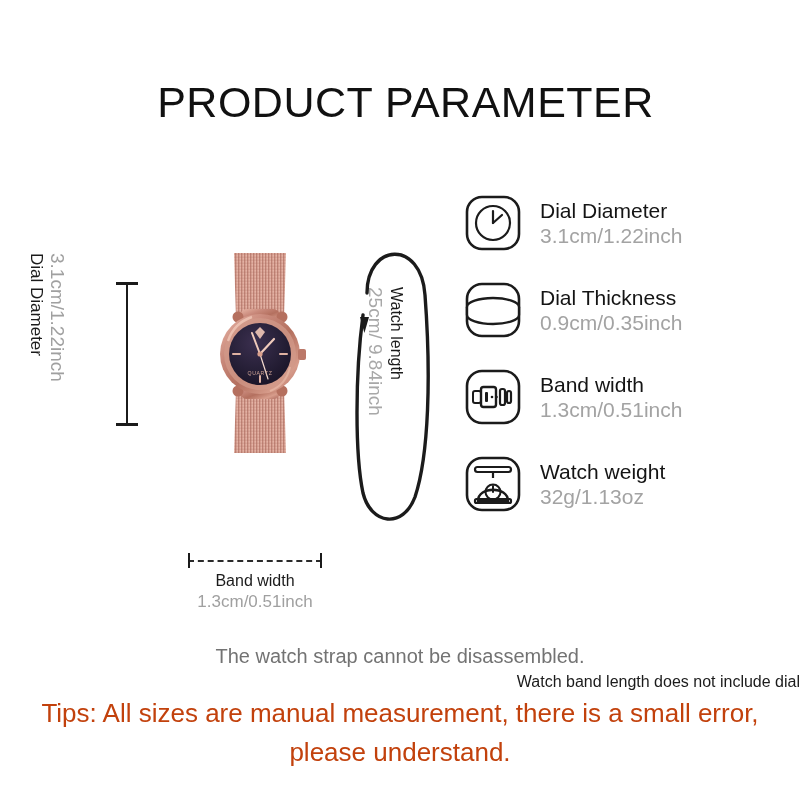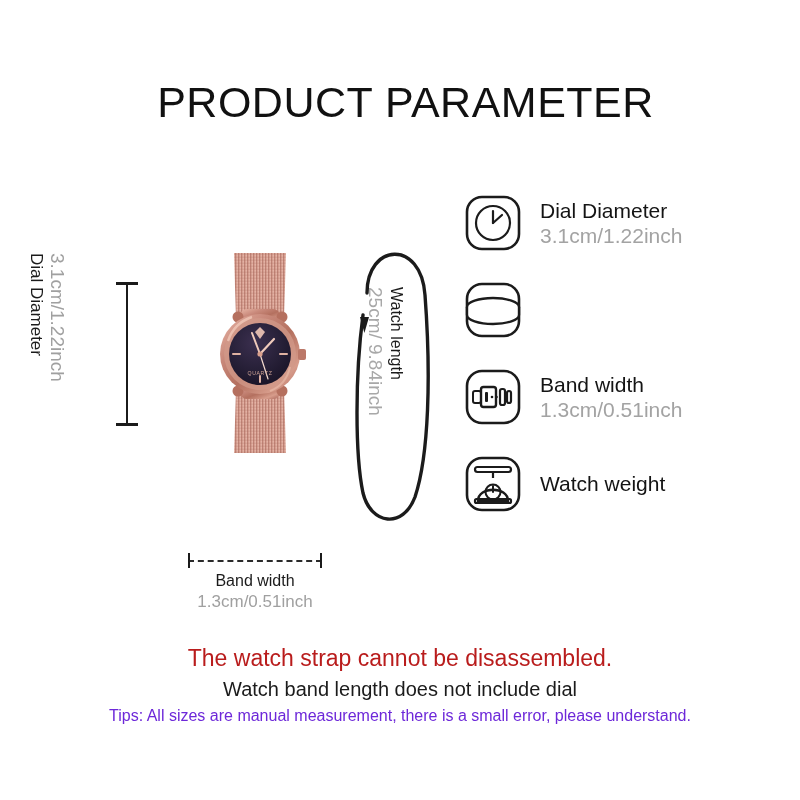--- a/index.html
+++ b/index.html
@@ -168,32 +168,33 @@
   }
 
   
   .footer {
     position: absolute;
     left: 0; top: 643px;
     width: 800px;
     text-align: center;
   }
   .foot-red {
-    font-size: 23px;
-    color: #b91c1c;
+    font-size: 20px;
+    color: #737373;
     line-height: 1.35;
   }
   .foot-dark {
-    font-size: 20px;
+    font-size: 16px;
     color: #1b1b1b;
     line-height: 1.5;
+    text-align: right;
   }
   .foot-dark2 {
-    font-size: 16px;
-    color: #6d28d9;
+    font-size: 26px;
+    color: #c2410c;
     line-height: 1.5;
   }
 </style>
 </head>
 <body>
 
 <div id="page">
 
   <div class="page-title">PRODUCT PARAMETER</div>
 
@@ -313,20 +314,24 @@
     </div>
 
     <div class="spec-row">
       <div class="spec-icon">
         <svg width="58" height="58" viewBox="0 0 58 58" xmlns="http://www.w3.org/2000/svg">
           <rect x="3" y="3" width="52" height="52" rx="15" fill="none" stroke="#1b1b1b" stroke-width="2.6"></rect>
           <ellipse cx="29" cy="26" rx="26" ry="9" fill="#ffffff" stroke="#1b1b1b" stroke-width="2.4"></ellipse>
           <path d="M3 26 L3 34 A26 9 0 0 0 55 34 L55 26" fill="#ffffff" stroke="#1b1b1b" stroke-width="2.4"></path>
         </svg>
       </div>
+      <div class="spec-text">
+        <span class="spec-label">Dial Thickness</span>
+        <span class="spec-value">0.9cm/0.35inch</span>
+      </div>
     </div>
 
     <div class="spec-row">
       <div class="spec-icon">
         <svg width="58" height="58" viewBox="0 0 58 58" xmlns="http://www.w3.org/2000/svg">
           <rect x="3" y="3" width="52" height="52" rx="15" fill="none" stroke="#1b1b1b" stroke-width="2.6"></rect>
           <rect x="9" y="23" width="8" height="12" rx="2" fill="none" stroke="#1b1b1b" stroke-width="2"></rect>
           <rect x="17" y="19" width="15" height="20" rx="2.5" fill="none" stroke="#1b1b1b" stroke-width="2.4"></rect>
           <rect x="21" y="24" width="3" height="10" rx="1" fill="#1b1b1b"></rect>
           <circle cx="28" cy="29" r="1.3" fill="#1b1b1b"></circle>
@@ -349,20 +354,21 @@
           <rect x="11" y="12" width="36" height="5" rx="2.5" fill="none" stroke="#1b1b1b" stroke-width="2.2"></rect>
           <line x1="29" y1="17" x2="29" y2="23" stroke="#1b1b1b" stroke-width="2.2"></line>
           <path d="M14 46 C14 31, 44 31, 44 46 Z" fill="none" stroke="#1b1b1b" stroke-width="2.4"></path>
           <rect x="11" y="44" width="36" height="4" rx="1.5" fill="none" stroke="#1b1b1b" stroke-width="2.2"></rect>
           <circle cx="29" cy="37" r="7.5" fill="none" stroke="#1b1b1b" stroke-width="2"></circle>
           <line x1="29" y1="37" x2="29" y2="31" stroke="#1b1b1b" stroke-width="2" stroke-linecap="round"></line>
         </svg>
       </div>
       <div class="spec-text">
         <span class="spec-label">Watch weight</span>
+        <span class="spec-value">32g/1.13oz</span>
       </div>
     </div>
 
   </div>
 
   <div class="footer">
     <div class="foot-red">The watch strap cannot be disassembled.</div>
     <div class="foot-dark">Watch band length does not include dial</div>
     <div class="foot-dark2">Tips: All sizes are manual measurement, there is a small error, please understand.</div>
   </div>

